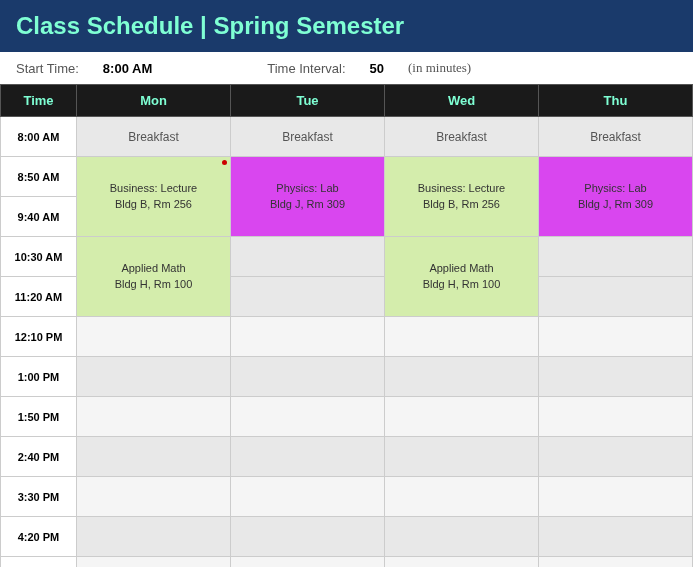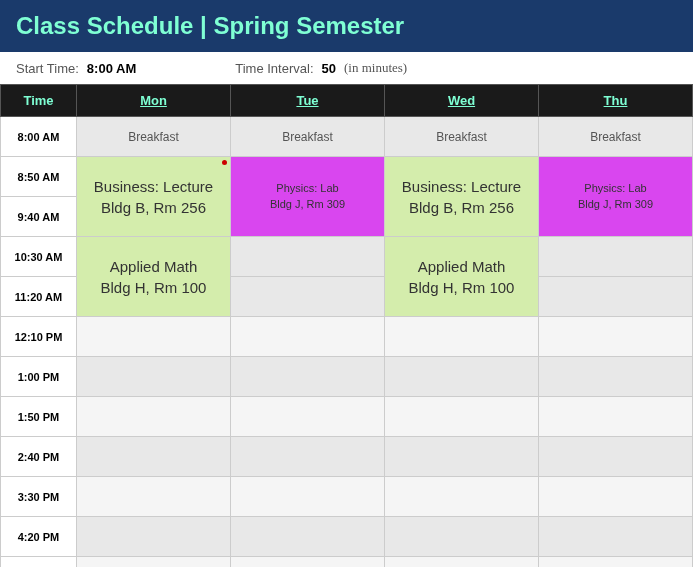--- a/index.html
+++ b/index.html
@@ -14,21 +14,21 @@
       font-size: 24px;
       font-weight: bold;
     }
 
     .meta-row {
       display: flex;
       align-items: center;
       padding: 8px 16px;
       font-size: 13px;
       color: #222;
-      gap: 4px;
+      gap: 20px;
     }
     .meta-row .label { color: #555; }
     .meta-row .value { font-weight: bold; color: #000; margin-left: 4px; }
     .meta-row .paren { color: #555; margin-left: 4px; font-family: Liberation Serif, serif; }
 
     .schedule-table {
       width: 100%;
       border-collapse: collapse;
       font-size: 12px;
     }
@@ -61,41 +61,41 @@
 
     .breakfast-cell {
       background-color: #e8e8e8;
       color: #555;
       font-size: 12px;
     }
 
     .class-green {
       background-color: #d4edac;
       color: #333;
-      font-size: 15px;
+      font-size: 11px;
       line-height: 1.4;
     }
 
     .class-teal {
       background-color: #d946ef;
       color: #333;
       font-size: 11px;
       line-height: 1.4;
     }
 
     .empty-light {
       background-color: #e8e8e8;
     }
 
     .empty-white {
       background-color: #f5f5f5;
     }
 
     .col-time { width: 75px; }
-    .col-day { width: 152px; text-decoration: underline; }
+    .col-day { width: 152px; }
 
     .corner-dot {
       position: relative;
     }
     .corner-dot::after {
       content: '';
       position: absolute;
       top: 3px;
       right: 3px;
       width: 5px;

